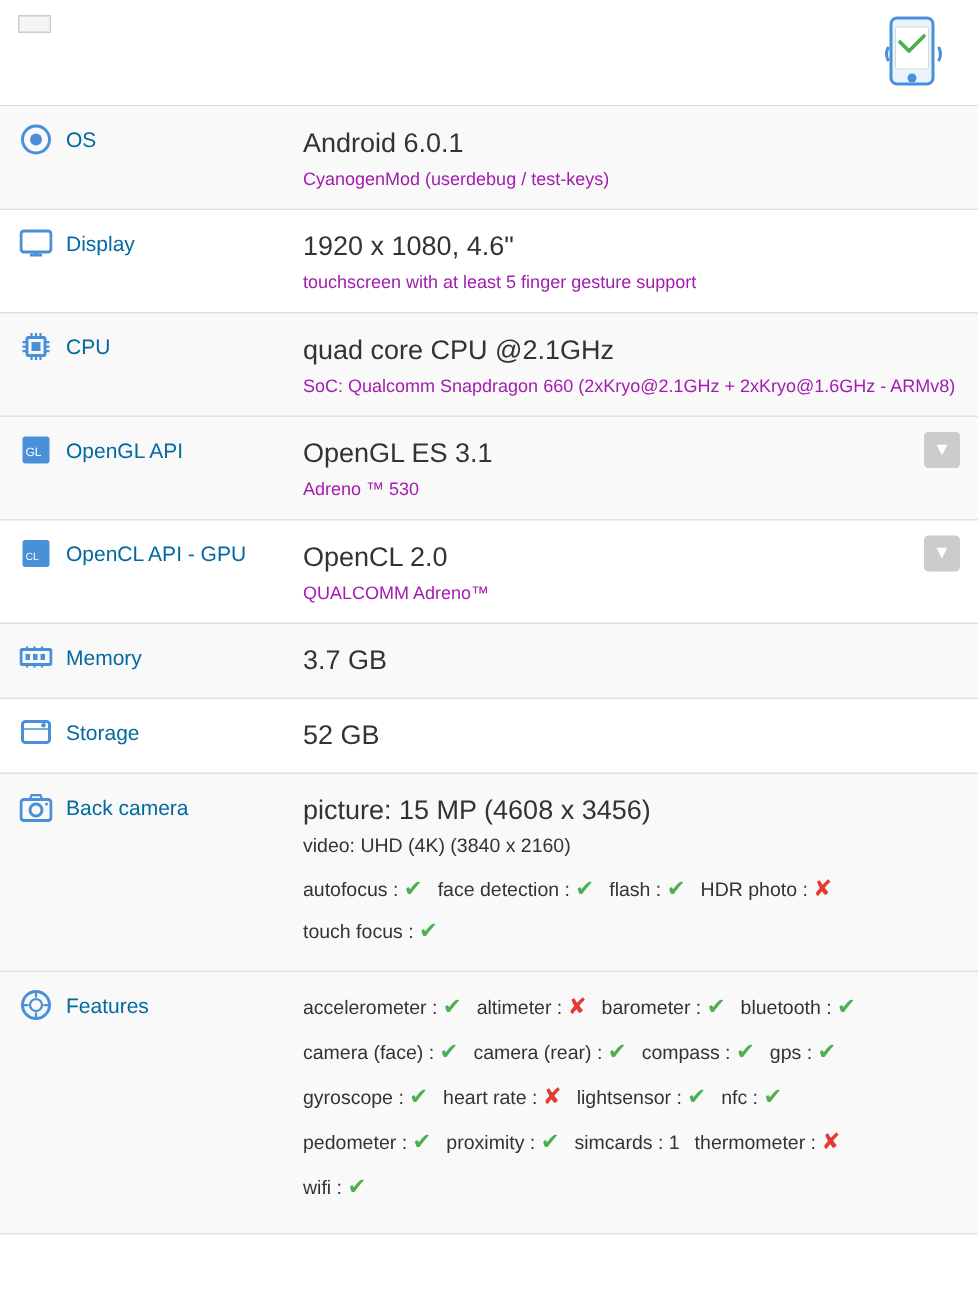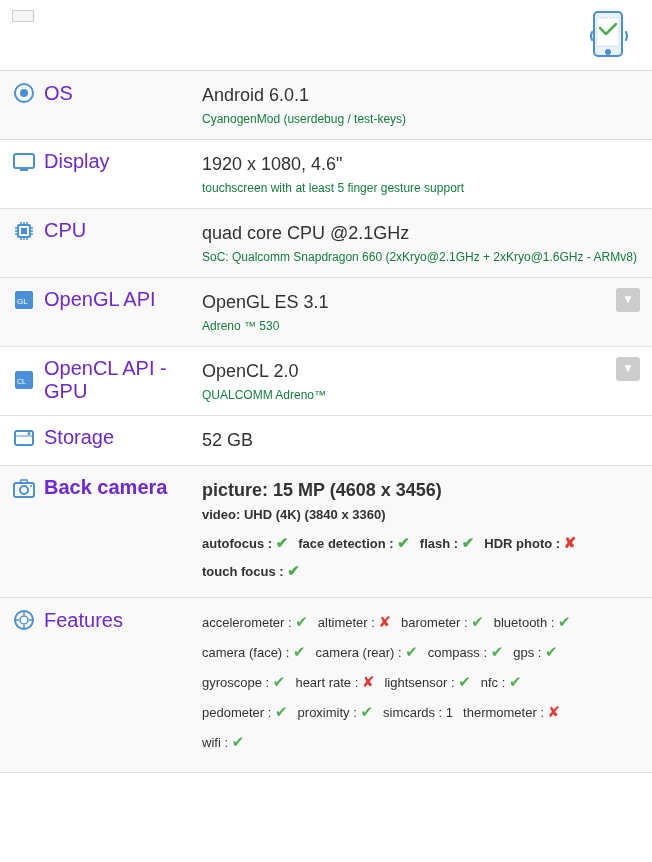--- a/index.html
+++ b/index.html
@@ -67,34 +67,34 @@
     }
     .row-icon {
       width: 24px;
       height: 24px;
       flex-shrink: 0;
       display: flex;
       align-items: center;
       justify-content: center;
     }
     .label-text {
-      color: #6d28d9;
-      font-size: 20px;
+      color: #0369a1;
+      font-size: 14px;
     }
     .value-cell {
       color: #333;
       font-size: 13px;
       line-height: 1.6;
     }
     .value-main {
       font-size: 18px;
     }
     .value-sub {
       font-size: 12px;
-      color: #15803d;
+      color: #a21caf;
     }
     .check-green {
       color: #4caf50;
       font-size: 15px;
     }
     .cross-red {
       color: #e53935;
       font-size: 15px;
     }
     .feature-line {
@@ -246,55 +246,80 @@
         <td class="value-cell">
       <div class="value-wrapper">
         <div>
           <div class="value-main">OpenCL 2.0</div>
           <div class="value-sub">QUALCOMM Adreno™</div>
         </div>
         <div class="dropdown-btn">▼</div>
       </div>
     </td>
       </tr>
+      <tr style="background-color: rgb(249, 249, 249);">
+    <td class="label-cell">
+      <div class="label-inner">
+        <div class="row-icon">
+              <svg width="22" height="22" viewBox="0 0 22 22" xmlns="http://www.w3.org/2000/svg">
+                <rect x="1" y="6" width="20" height="10" rx="1" fill="none" stroke="#4a90d9" stroke-width="2"></rect>
+                <rect x="4" y="9" width="3" height="4" fill="#4a90d9"></rect>
+                <rect x="9" y="9" width="3" height="4" fill="#4a90d9"></rect>
+                <rect x="14" y="9" width="3" height="4" fill="#4a90d9"></rect>
+                <line x1="5" y1="4" x2="5" y2="6" stroke="#4a90d9" stroke-width="1.5"></line>
+                <line x1="10" y1="4" x2="10" y2="6" stroke="#4a90d9" stroke-width="1.5"></line>
+                <line x1="15" y1="4" x2="15" y2="6" stroke="#4a90d9" stroke-width="1.5"></line>
+                <line x1="5" y1="16" x2="5" y2="18" stroke="#4a90d9" stroke-width="1.5"></line>
+                <line x1="10" y1="16" x2="10" y2="18" stroke="#4a90d9" stroke-width="1.5"></line>
+                <line x1="15" y1="16" x2="15" y2="18" stroke="#4a90d9" stroke-width="1.5"></line>
+              </svg>
+            </div>
+        <span class="label-text">Memory</span>
+      </div>
+    </td>
+        <td class="value-cell">
+      <div class="value-main">3.7 GB</div>
+
+    </td>
+      </tr>
       <tr style="background-color: rgb(255, 255, 255);">
     <td class="label-cell">
       <div class="label-inner">
         <div class="row-icon">
               <svg width="22" height="22" viewBox="0 0 22 22" xmlns="http://www.w3.org/2000/svg">
                 <rect x="2" y="4" width="18" height="14" rx="2" fill="none" stroke="#4a90d9" stroke-width="2"></rect>
                 <line x1="2" y1="9" x2="20" y2="9" stroke="#4a90d9" stroke-width="1"></line>
                 <circle cx="16" cy="6.5" r="1.5" fill="#4a90d9"></circle>
               </svg>
             </div>
         <span class="label-text">Storage</span>
       </div>
     </td>
         <td class="value-cell">
       <div class="value-main">52 GB</div>
 
     </td>
       </tr>
-      <tr style="background-color: rgb(249, 249, 249); font-weight: bold;">
+      <tr style="background-color: rgb(249, 249, 249);">
     <td class="label-cell">
       <div class="label-inner">
         <div class="row-icon">
               <svg width="22" height="22" viewBox="0 0 22 22" xmlns="http://www.w3.org/2000/svg">
                 <rect x="1" y="6" width="20" height="14" rx="2" fill="none" stroke="#4a90d9" stroke-width="2"></rect>
                 <circle cx="11" cy="13" r="4" fill="none" stroke="#4a90d9" stroke-width="2"></circle>
                 <path d="M7 6 L8 3 L14 3 L15 6" fill="none" stroke="#4a90d9" stroke-width="1.5"></path>
                 <circle cx="18" cy="9" r="1" fill="#4a90d9"></circle>
               </svg>
             </div>
         <span class="label-text">Back camera</span>
       </div>
     </td>
         <td class="value-cell">
       <div class="value-main">picture: 15 MP (4608 x 3456)</div>
-      <div>video: UHD (4K) (3840 x 3360)</div>
+      <div>video: UHD (4K) (3840 x 2160)</div>
       <div style="margin-top:6px;" class="feature-line"><span style="margin-right:10px;">autofocus : <span class="check-green">✔</span></span><span style="margin-right:10px;">face detection : <span class="check-green">✔</span></span><span style="margin-right:10px;">flash : <span class="check-green">✔</span></span><span style="margin-right:10px;">HDR photo : <span class="cross-red">✘</span></span></div>
       <div style="margin-top:4px;" class="feature-line"><span style="margin-right:10px;">touch focus : <span class="check-green">✔</span></span></div>
     </td>
       </tr>
       <tr style="background-color: rgb(249, 249, 249);">
     <td class="label-cell">
       <div class="label-inner">
         <div class="row-icon">
               <svg width="22" height="22" viewBox="0 0 22 22" xmlns="http://www.w3.org/2000/svg">
                 <circle cx="11" cy="11" r="9" fill="none" stroke="#4a90d9" stroke-width="2"></circle>

